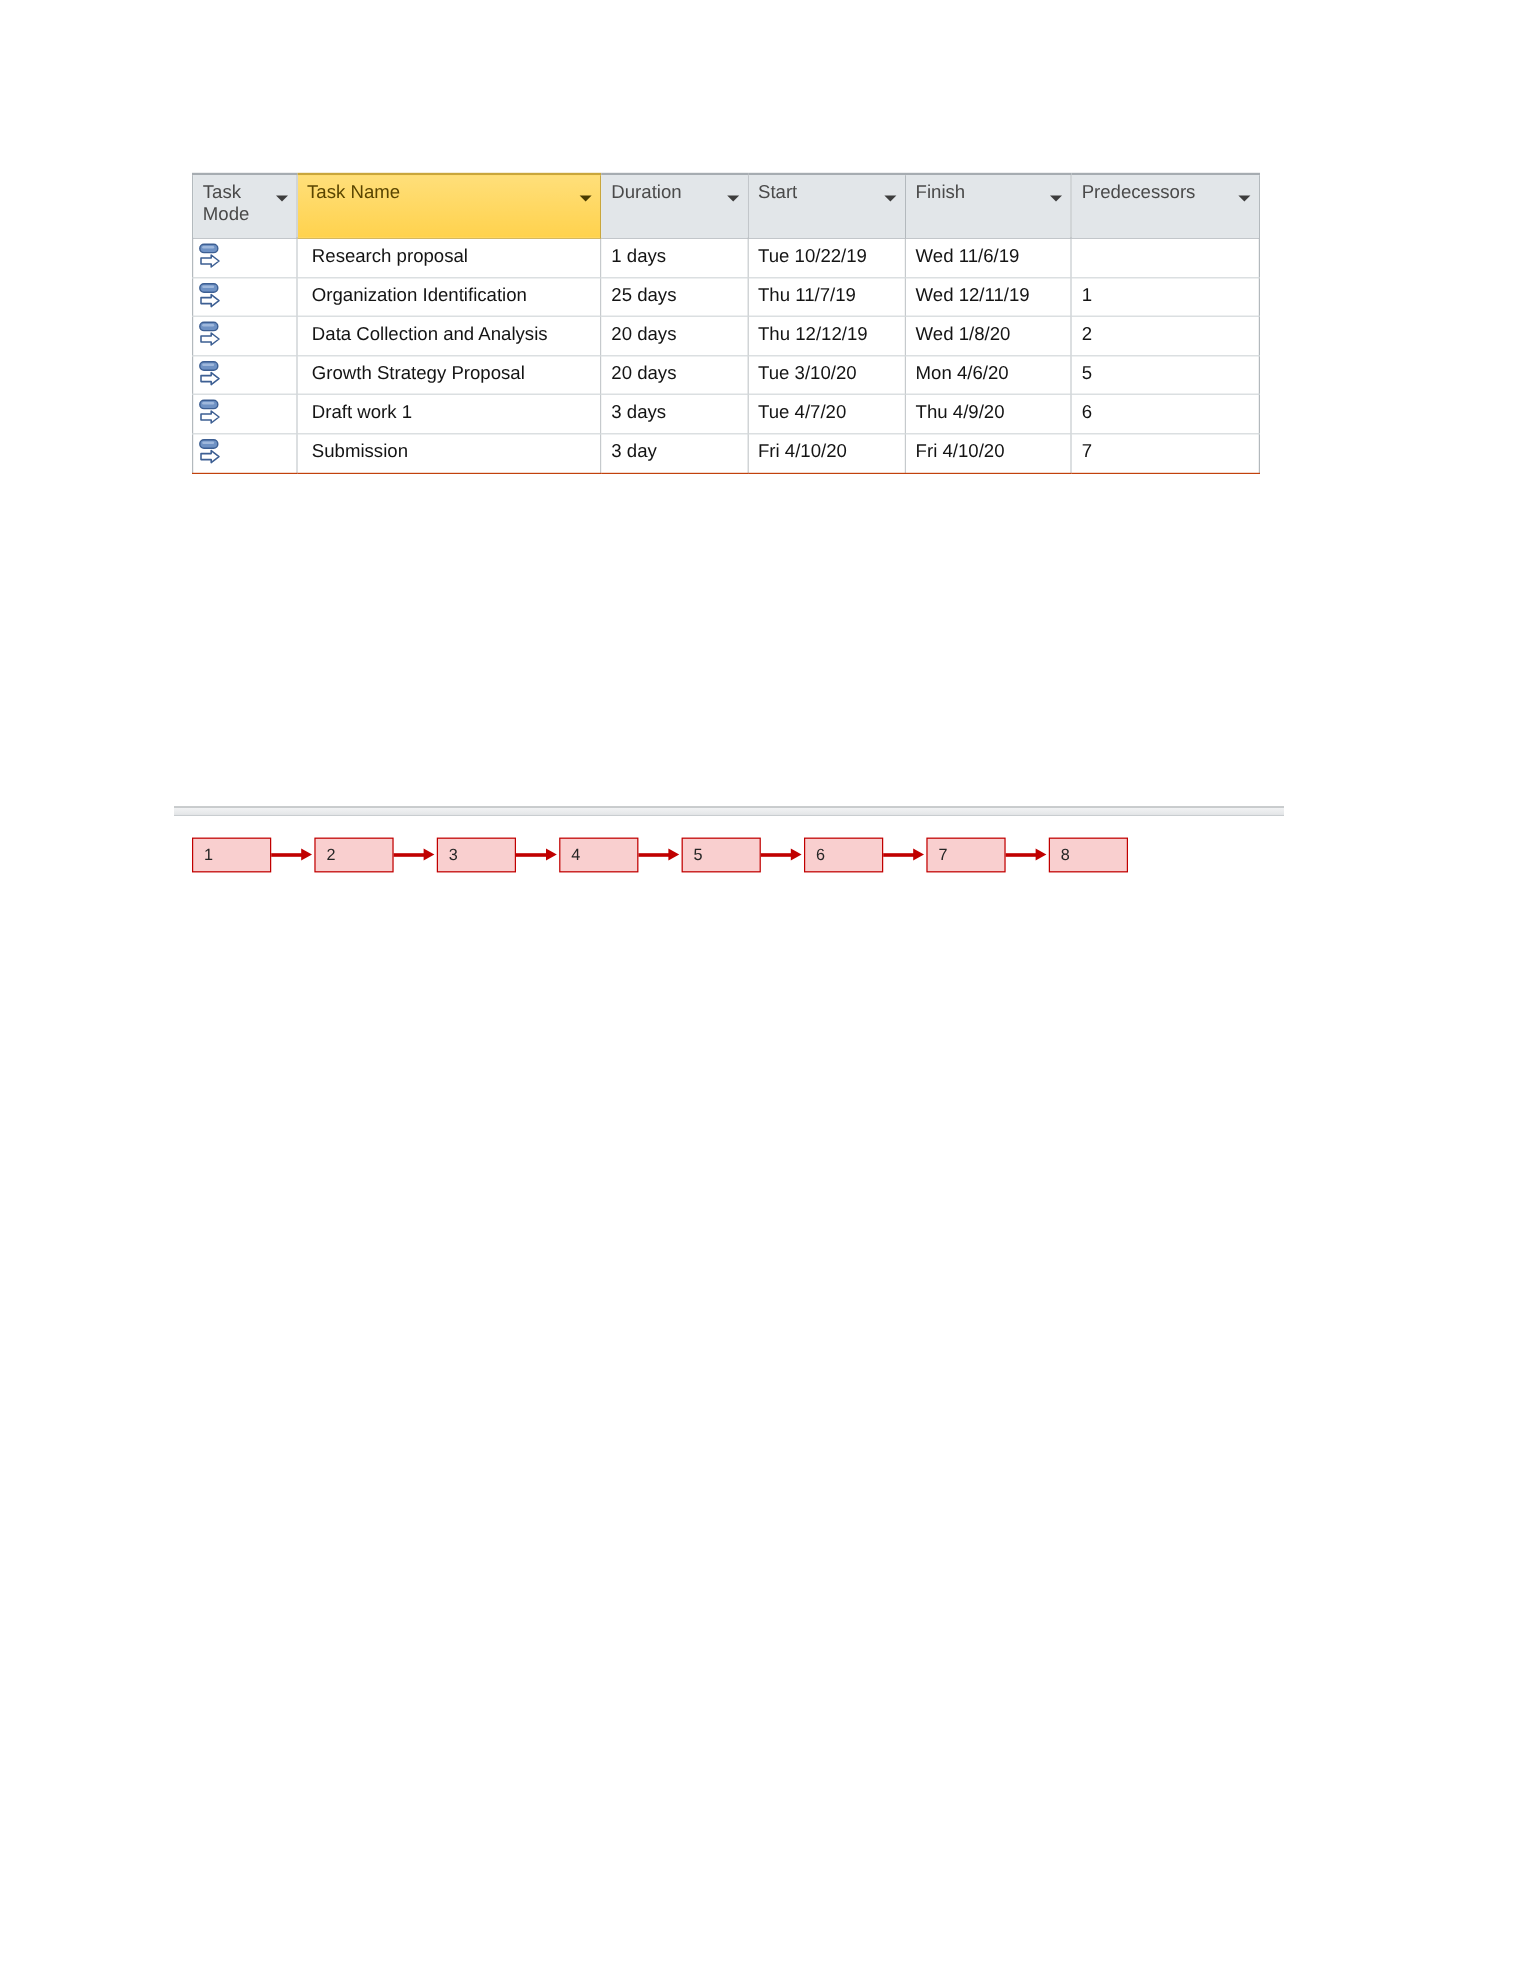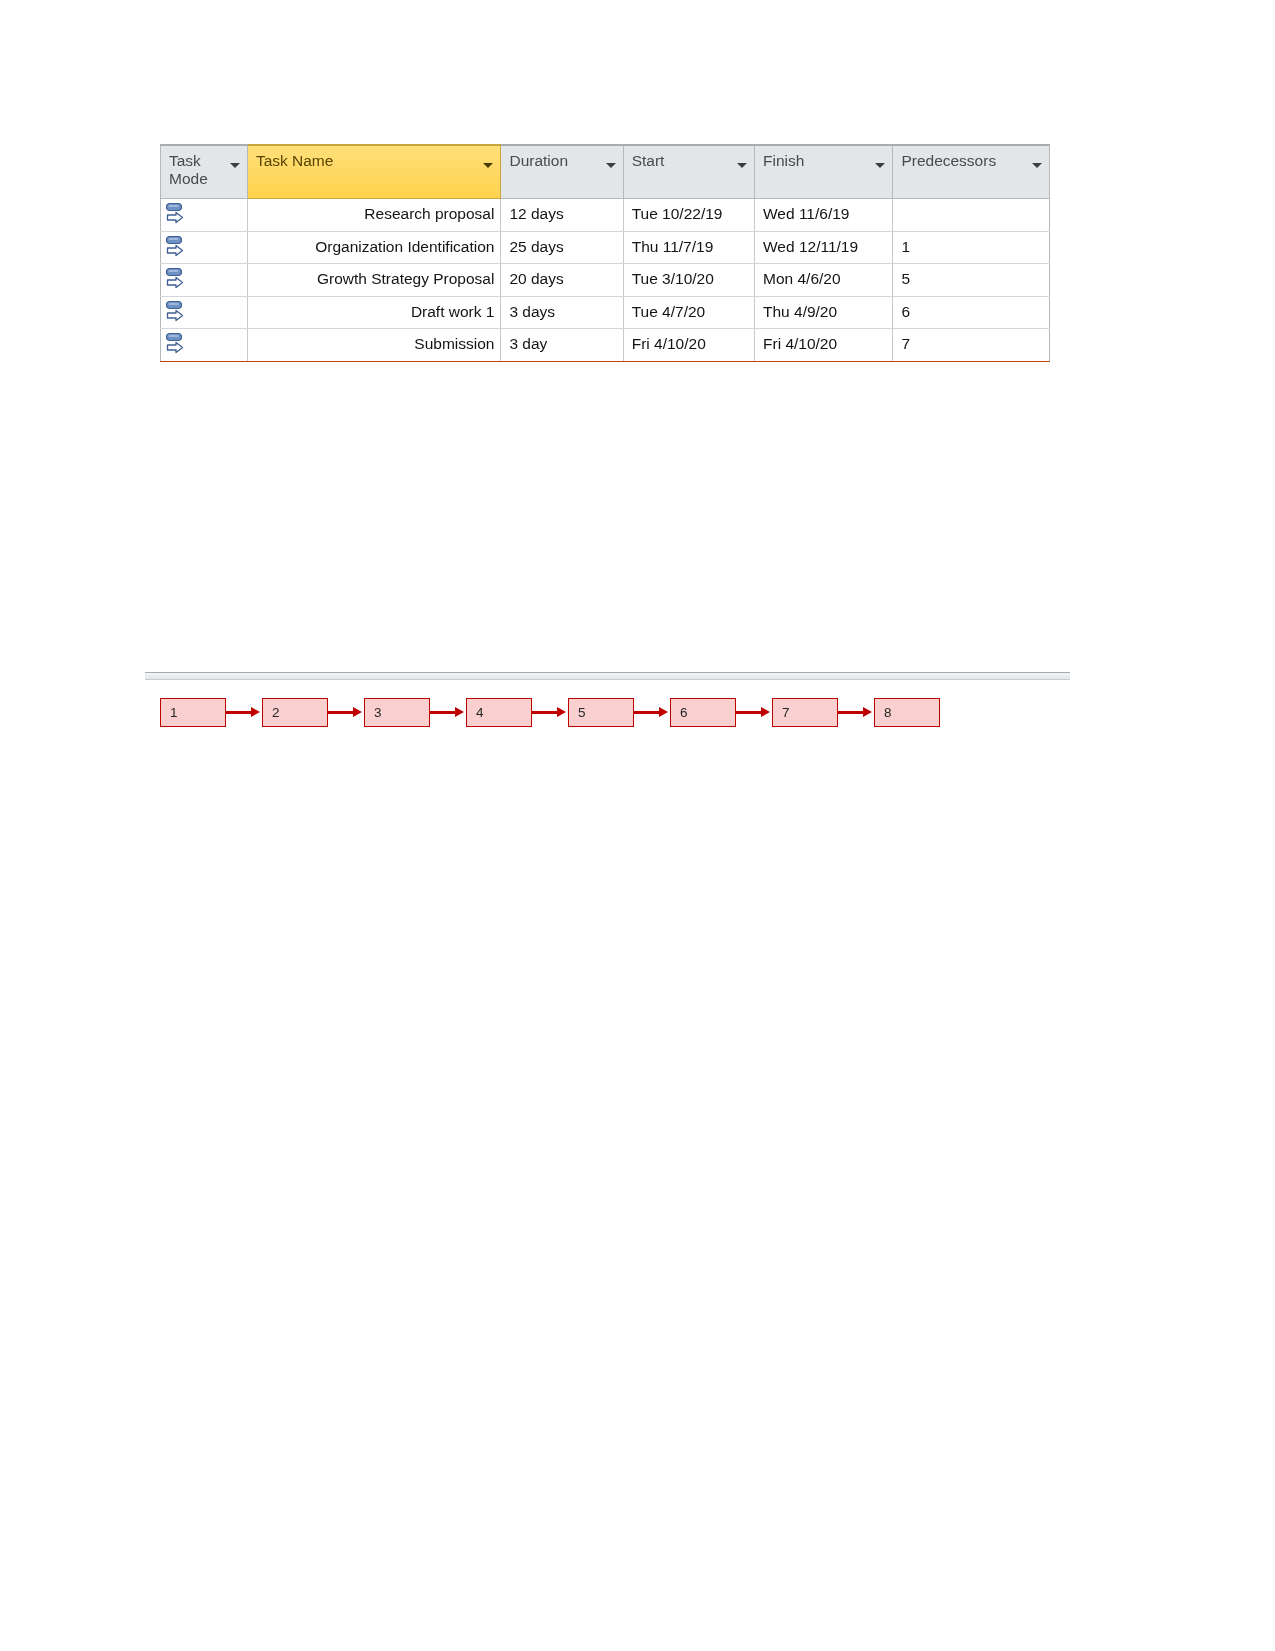--- a/index.html
+++ b/index.html
@@ -78,22 +78,21 @@
     line-height: 1.33;
     font-size: 15.5px;
     color: #141414;
     background: #ffffff;
   }
   #project-table tbody td.cell-mode {
     border-left: 1px solid #b3b9bd;
     padding: 3px 4px 2px 4px;
   }
   #project-table tbody td.cell-name {
-    padding-left: 24px;
-    text-align: right;
+    padding-left: 12px;
   }
   #project-table tbody td.cell-pred {
     border-right: 1px solid #b3b9bd;
   }
   #project-table tbody tr:last-child td {
     border-bottom: 1px solid #c2410c;
   }
 
   
   .taskmode-icon { display: block; width: 22px; height: 26px; }
@@ -201,21 +200,21 @@
     </tr>
   </thead>
   <tbody id="table-body">
       <tr>
         <td class="cell-mode"><span><svg class="taskmode-icon" viewBox="0 0 22 26" xmlns="http://www.w3.org/2000/svg">
               <rect x="1.5" y="1.5" width="15" height="7" rx="3.5" ry="3.5" fill="#6f92c4" stroke="#3d5f93" stroke-width="1.2"></rect>
               <rect x="3.5" y="3" width="10" height="2" rx="1" ry="1" fill="#9fb8dc"></rect>
               <path d="M2.5 13 L11 13 L11 10.5 L17.5 15.5 L11 20.5 L11 18 L2.5 18 Z" fill="#ffffff" stroke="#3d5f93" stroke-width="1.3" stroke-linejoin="round"></path>
             </svg></span></td>
         <td class="cell-name">Research proposal</td>
-        <td class="cell-duration">12 days</td>
+        <td class="cell-duration">1 days</td>
         <td class="cell-start">Tue 10/22/19</td>
         <td class="cell-finish">Wed 11/6/19</td>
         <td class="cell-pred"></td>
       </tr>
       <tr>
         <td class="cell-mode"><span><svg class="taskmode-icon" viewBox="0 0 22 26" xmlns="http://www.w3.org/2000/svg">
               <rect x="1.5" y="1.5" width="15" height="7" rx="3.5" ry="3.5" fill="#6f92c4" stroke="#3d5f93" stroke-width="1.2"></rect>
               <rect x="3.5" y="3" width="10" height="2" rx="1" ry="1" fill="#9fb8dc"></rect>
               <path d="M2.5 13 L11 13 L11 10.5 L17.5 15.5 L11 20.5 L11 18 L2.5 18 Z" fill="#ffffff" stroke="#3d5f93" stroke-width="1.3" stroke-linejoin="round"></path>
             </svg></span></td>
@@ -224,20 +223,32 @@
         <td class="cell-start">Thu 11/7/19</td>
         <td class="cell-finish">Wed 12/11/19</td>
         <td class="cell-pred">1</td>
       </tr>
       <tr>
         <td class="cell-mode"><span><svg class="taskmode-icon" viewBox="0 0 22 26" xmlns="http://www.w3.org/2000/svg">
               <rect x="1.5" y="1.5" width="15" height="7" rx="3.5" ry="3.5" fill="#6f92c4" stroke="#3d5f93" stroke-width="1.2"></rect>
               <rect x="3.5" y="3" width="10" height="2" rx="1" ry="1" fill="#9fb8dc"></rect>
               <path d="M2.5 13 L11 13 L11 10.5 L17.5 15.5 L11 20.5 L11 18 L2.5 18 Z" fill="#ffffff" stroke="#3d5f93" stroke-width="1.3" stroke-linejoin="round"></path>
             </svg></span></td>
+        <td class="cell-name">Data Collection and Analysis</td>
+        <td class="cell-duration">20 days</td>
+        <td class="cell-start">Thu 12/12/19</td>
+        <td class="cell-finish">Wed 1/8/20</td>
+        <td class="cell-pred">2</td>
+      </tr>
+      <tr>
+        <td class="cell-mode"><span><svg class="taskmode-icon" viewBox="0 0 22 26" xmlns="http://www.w3.org/2000/svg">
+              <rect x="1.5" y="1.5" width="15" height="7" rx="3.5" ry="3.5" fill="#6f92c4" stroke="#3d5f93" stroke-width="1.2"></rect>
+              <rect x="3.5" y="3" width="10" height="2" rx="1" ry="1" fill="#9fb8dc"></rect>
+              <path d="M2.5 13 L11 13 L11 10.5 L17.5 15.5 L11 20.5 L11 18 L2.5 18 Z" fill="#ffffff" stroke="#3d5f93" stroke-width="1.3" stroke-linejoin="round"></path>
+            </svg></span></td>
         <td class="cell-name">Growth Strategy Proposal</td>
         <td class="cell-duration">20 days</td>
         <td class="cell-start">Tue 3/10/20</td>
         <td class="cell-finish">Mon 4/6/20</td>
         <td class="cell-pred">5</td>
       </tr>
       <tr>
         <td class="cell-mode"><span><svg class="taskmode-icon" viewBox="0 0 22 26" xmlns="http://www.w3.org/2000/svg">
               <rect x="1.5" y="1.5" width="15" height="7" rx="3.5" ry="3.5" fill="#6f92c4" stroke="#3d5f93" stroke-width="1.2"></rect>
               <rect x="3.5" y="3" width="10" height="2" rx="1" ry="1" fill="#9fb8dc"></rect>

